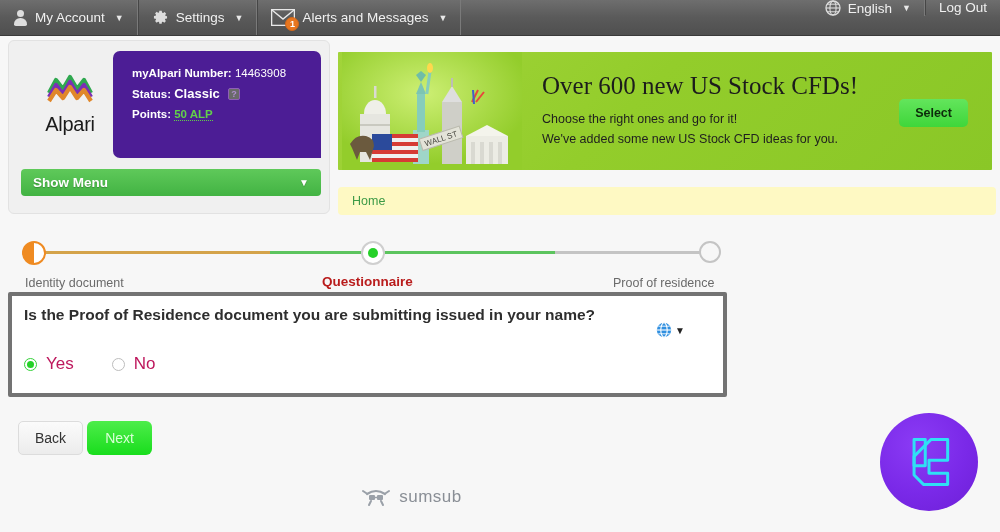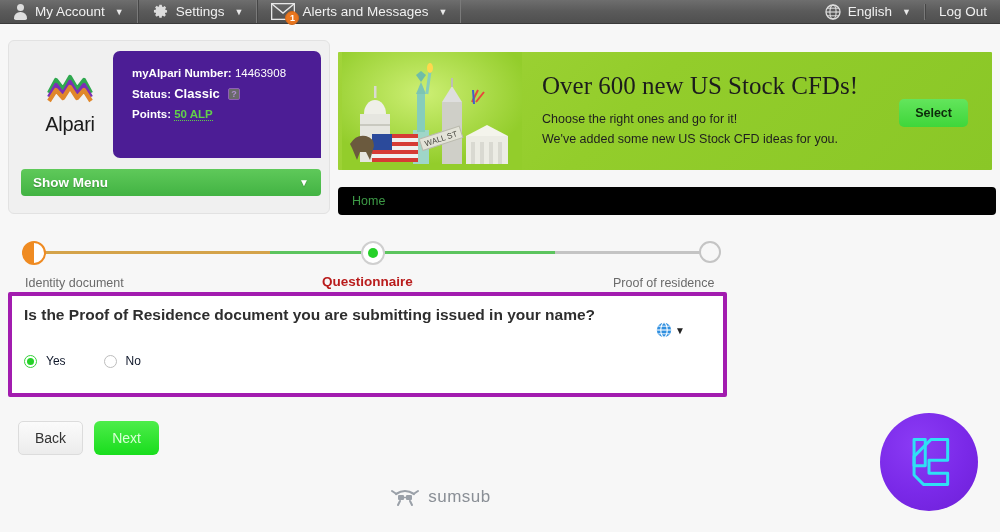--- a/index.html
+++ b/index.html
@@ -6,23 +6,23 @@
   html, body {
     width: 1000px; height: 532px;
     font-family: "Liberation Sans", sans-serif;
     background: #f7f7f7;
     overflow: hidden;
   }
   .page { position: relative; width: 1000px; height: 532px; background:#f7f7f7; }
 
   
   .topbar {
-    position:absolute; top:0; left:0; width:1000px; height:24px;
+    position:absolute; top:0; left:0; width:1000px; height:36px;
     background: linear-gradient(to bottom, #6e6e6e 0%, #5a5a5a 50%, #4f4f4f 100%);
-    display:flex; align-items:center;
+    display:flex; align-items:flex-start;
     border-bottom:1px solid #3a3a3a;
   }
   .tb-item {
     display:flex; align-items:center; gap:7px;
     padding:0 13px; color:#f0f0f0; font-size:13.5px;
     border-right:1px solid #7a7a7a;
     border-left:1px solid #464646;
     height:100%; position:relative; white-space:nowrap;
     cursor:default;
   }
@@ -110,21 +110,21 @@
   .banner-btn {
     position:absolute; right:24px; top:47px;
     background:linear-gradient(to bottom,#63e55c 0%,#3fd63a 100%);
     color:#0d2b0b; font-size:12.5px; font-weight:bold;
     padding:7px 16px; border-radius:5px; border:none; cursor:pointer;
   }
 
   
   .breadcrumb {
     position:absolute; left:338px; top:187px; width:658px; height:28px;
-    background:#000000; border-radius:4px;
+    background:#fef9c3; border-radius:4px;
     display:flex; align-items:center; padding-left:14px;
   }
   .breadcrumb a { color:#3d9a46; font-size:12.5px; text-decoration:none; }
 
   
   .stepper { position:absolute; left:0; top:232px; width:740px; height:60px; }
   .track { position:absolute; top:19px; height:3px; }
   .track.t1 { left:34px;  width:236px; background:#d4a34a; }
   .track.t2 { left:270px; width:285px; background:#5cc45e; }
   .track.t3 { left:555px; width:150px; background:#c4c4c4; }
@@ -144,60 +144,60 @@
   .node.n3 { left:699px; width:22px; height:22px; border:2px solid #c4c4c4; background:#f7f7f7; }
 
   .slabel { position:absolute; top:44px; font-size:12.5px; color:#6a6a6a; white-space:nowrap; }
   .slabel.l1 { left:25px; }
   .slabel.l2 { left:322px; color:#b91c1c; font-weight:bold; font-size:13.5px; top:42px; }
   .slabel.l3 { left:613px; }
 
   
   .qbox {
     position:absolute; left:8px; top:292px; width:719px; height:105px;
-    background:#fff; border:4px solid #a21caf; border-radius:2px;
+    background:#fff; border:4px solid #737373; border-radius:2px;
   }
   .qtext {
     position:absolute; left:12px; top:9px; width:690px;
     font-size:15.5px; font-weight:bold; color:#2e2e2e; line-height:20px;
   }
   .translate-widget {
     position:absolute; right:38px; top:26px;
     display:flex; align-items:center; gap:3px; cursor:pointer;
   }
   .globe-blue { width:16px; height:16px; display:block; }
   .tw-caret { font-size:10px; color:#222; }
 
   .radios { position:absolute; left:12px; top:58px; display:flex; align-items:center; gap:38px; }
   .radio-opt { display:flex; align-items:center; gap:9px; cursor:pointer; }
   .rdo { width:13px; height:13px; border-radius:50%; border:1px solid #bdbdbd; background:#fff; position:relative; }
   .rdo.on { border-color:#35d23a; }
   .rdo.on::after {
     content:""; position:absolute; left:2px; top:2px; width:7px; height:7px;
     border-radius:50%; background:#25d128;
   }
-  .rdo-label { font-size:12px; color:#0f172a; }
-
-  
-  .actions { position:absolute; left:18px; top:421px; display:flex; align-items:flex-start; gap:11px; }
+  .rdo-label { font-size:17px; color:#be185d; }
+
+  
+  .actions { position:absolute; left:18px; top:421px; display:flex; align-items:flex-start; gap:4px; }
   .btn-back {
     background:linear-gradient(to bottom,#fbfbfb,#ececec);
     border:1px solid #dcdcdc; border-radius:5px;
     font-size:14px; color:#333; padding:8px 16px; cursor:pointer;
   }
   .btn-next {
     background:linear-gradient(to bottom,#4ded4a 0%,#19dd1d 100%);
     border:none; border-radius:6px;
     font-size:14px; color:#d8ffd6; padding:9px 18px; cursor:pointer;
   }
 
   
   .footer {
     position:absolute; left:0; top:487px; width:824px;
-    display:flex; align-items:center; justify-content:center; gap:9px;margin-left:29px;
+    display:flex; align-items:center; justify-content:center; gap:9px;
   }
   .sumsub-mark { width:28px; height:20px; display:block; }
   .sumsub-word { font-size:17px; color:#8a8f96; letter-spacing:.5px; }
 
   
   .fab {
     position:absolute; left:880px; top:413px; width:98px; height:98px;
     border-radius:50%;
     background:radial-gradient(circle at 38% 32%, #8b3bf5 0%, #7a29e8 55%, #6d1fd6 100%);
     display:flex; align-items:center; justify-content:center; cursor:pointer;

